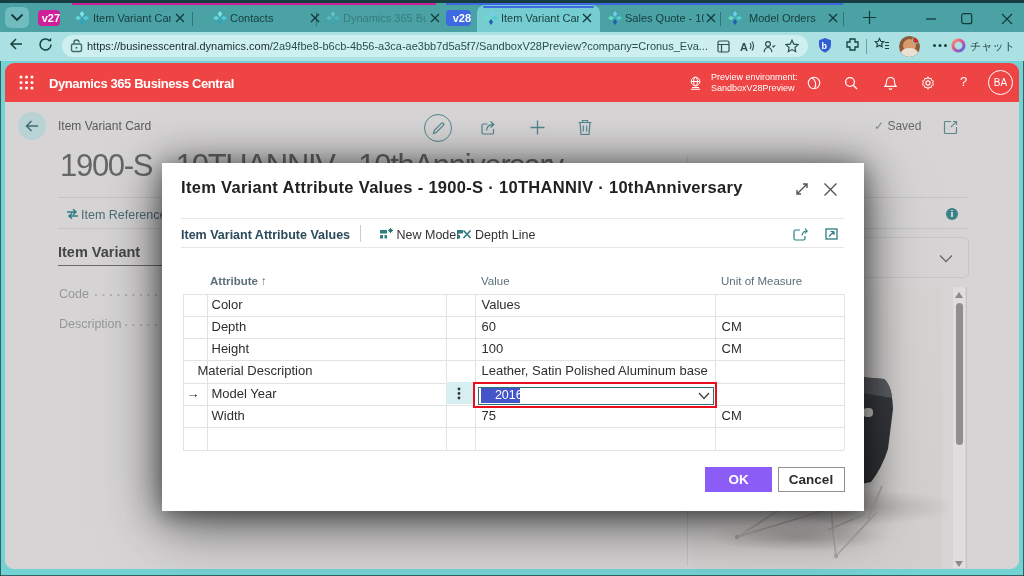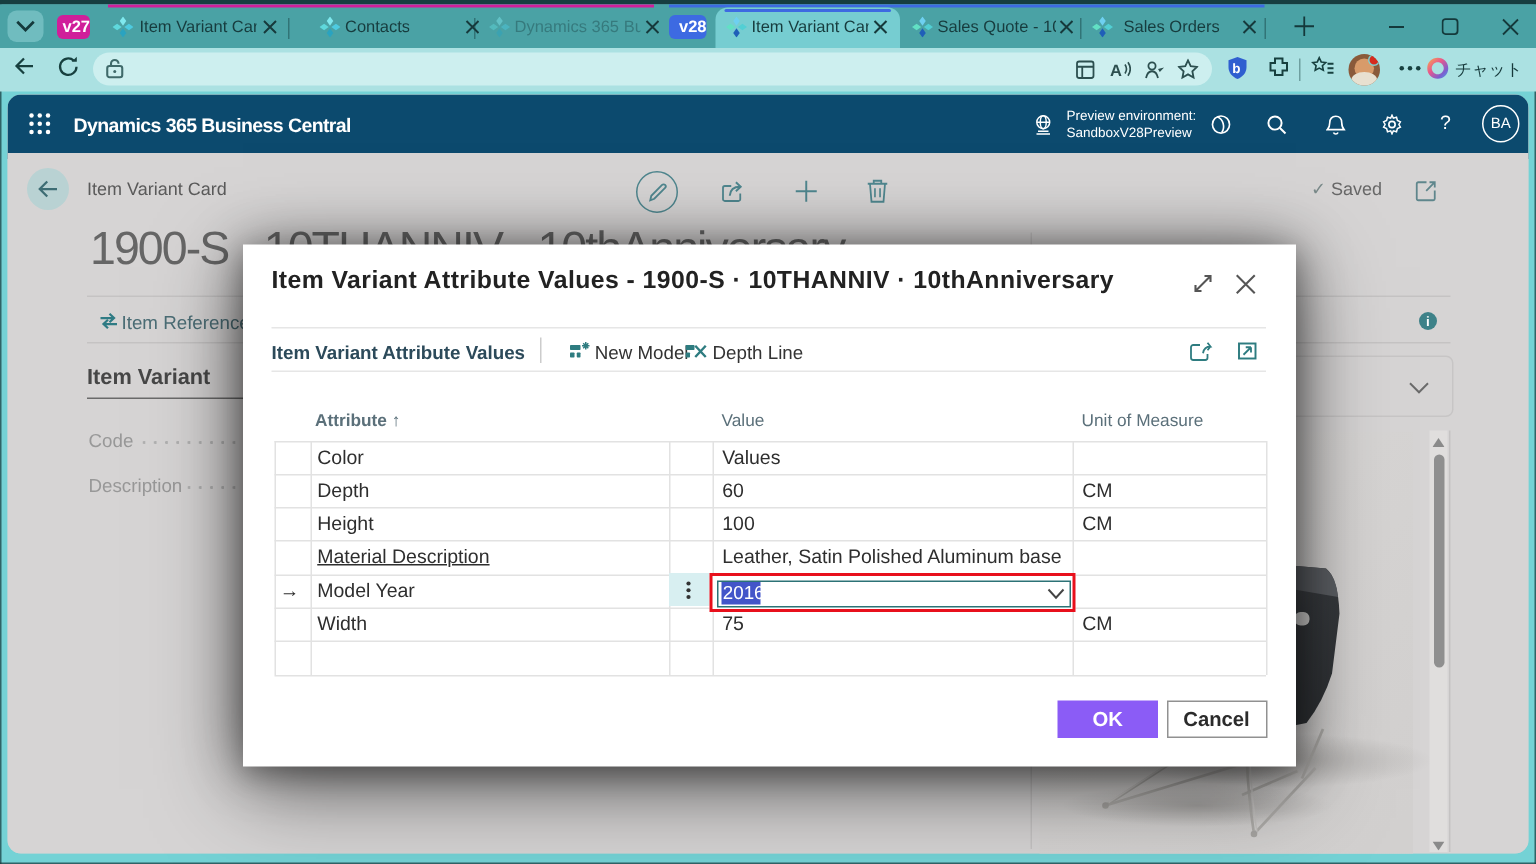--- a/index.html
+++ b/index.html
@@ -29,21 +29,21 @@
   #addr{left:0;top:32px;width:1024px;height:29px;background:#abe1e2;}
   #pill{left:62px;top:3px;width:746px;height:22px;background:#cdefef;border-radius:11px;}
   #urltxt{left:25px;top:5px;font-size:11px;color:#27504f;white-space:nowrap;}
   #urltxt b{color:#1d2b2b;font-weight:normal;}
   .aicon{position:absolute;top:5px;}
   #avatar{left:899px;top:4px;width:21px;height:21px;border-radius:50%;background:#8a5a3a;position:absolute;overflow:hidden;}
   #avatar .dot{position:absolute;right:0;top:0;width:7px;height:7px;border-radius:50%;background:#d52b1e;border:1px solid #7fd0d1;}
   #copi{left:951px;top:3px;position:absolute;font-size:11px;color:#16393b;}
   
   #frame{left:5px;top:63px;width:1014px;height:506px;border-radius:9px;overflow:hidden;background:#d6d4d4;}
-  #bcbar{left:0;top:0;width:1014px;height:43px;background:#0c4a6e;}
+  #bcbar{left:0;top:0;width:1014px;height:43px;background:#ef4444;}
   #bcbar .t{position:absolute;left:44px;top:13px;color:#fff;font-size:13px;font-weight:bold;letter-spacing:-0.4px;}
   #envtxt{position:absolute;left:706px;top:8.5px;color:#fff;font-size:9px;line-height:11px;}
   #ba{position:absolute;left:983px;top:7px;width:23px;height:23px;border:1.5px solid #fff;border-radius:50%;
       color:#fff;font-size:10px;line-height:23px;text-align:center;}
   .bcic{position:absolute;top:13px;}
   
   #page{left:0;top:39px;width:1014px;height:467px;background:#d6d4d4;color:#5d5d5d;}
   #backcirc{left:13px;top:10px;width:28px;height:28px;border-radius:50%;background:#b9d2d3;}
   #caption{left:53px;top:17px;font-size:12px;color:#5a5a5a;}
   #heading{left:55px;top:46px;font-size:31px;color:#666;letter-spacing:-1.3px;white-space:nowrap;}
@@ -67,21 +67,21 @@
   #tbcap{left:19.5px;top:65px;font-size:12.5px;font-weight:bold;color:#2c4a5a;}
   .menu{position:absolute;top:65px;font-size:12.5px;color:#333;}
   #tbdiv{left:198px;top:62px;width:1px;height:17px;background:#ccc;position:absolute;}
   .ghead{position:absolute;top:112px;font-size:11.5px;color:#5b707a;}
   .gcell{position:absolute;font-size:13px;color:#2e2e2e;line-height:22.3px;white-space:nowrap;}
   .gv{position:absolute;top:131px;width:1px;height:156px;background:#e2e2e2;}
   .gh{position:absolute;left:21px;width:661px;height:1px;background:#e2e2e2;}
   #dotcell{left:284.5px;top:219.6px;width:28.5px;height:22.3px;background:#d8eff1;position:absolute;}
   #rededit{left:311.5px;top:219.5px;width:244px;height:26px;background:#fff;border:2.2px solid #e8101c;position:absolute;box-sizing:border-box;}
   #tealinput{left:2.5px;top:2.5px;width:234px;height:16.5px;border:1.8px solid #2c7276;background:#fff;position:absolute;}
-  #sel2016{left:2.4px;top:0.8px;width:25px;height:15px;background:#4355c9;color:#fff;font-size:12.5px;line-height:15px;padding-left:1px;position:absolute;}
+  #sel2016{left:2.4px;top:0.8px;width:25px;height:15px;background:#4355c9;color:#fff;font-size:12.5px;line-height:15px;padding-left:14px;position:absolute;}
   .btn{position:absolute;top:304px;height:25.5px;font-size:13.5px;font-weight:bold;text-align:center;line-height:25.5px;}
   #okbtn{left:543.5px;width:67px;background:#8b5cf6;color:#fff;}
   #cancelbtn{left:616px;width:67px;background:#fff;border:1px solid #919191;color:#2b2b2b;box-sizing:border-box;line-height:23.5px;}
 </style>
 </head>
 <body>
 
 <div class="abs" id="topline"></div>
 <div class="abs" style="left:0;top:3px;width:1.2px;height:573px;background:rgba(24,62,64,.75);"></div>
 <div class="abs" style="left:1022.8px;top:3px;width:1.2px;height:573px;background:rgba(24,62,64,.75);"></div>
@@ -161,21 +161,21 @@
         <path d="M1 1L9 9M9 1L1 9" stroke="#16393b" stroke-width="1.3"></path>
       </svg>
   </div>
   <div class="tab" style="left:722px;width:120px;">
     <svg style="position:absolute;left:6px;top:6px;" width="14" height="14" viewBox="0 0 16 16">
         <path d="M8 0L10.5 3.5 8 7 5.5 3.5Z" fill="#6ed0f0"></path>
         <path d="M16 8L12.5 10.5 9 8 12.5 5.5Z" fill="#52cfd4"></path>
         <path d="M8 16L5.5 12.5 8 9 10.5 12.5Z" fill="#1f5fb8"></path>
         <path d="M0 8L3.5 5.5 7 8 3.5 10.5Z" fill="#62e0c4"></path>
       </svg>
-    <span class="ttl" style="left:27px;">Sales Orders</span>
+    <span class="ttl" style="left:27px;">Model Orders</span>
     <svg class="tx" style="left:106px;" width="10" height="10" viewBox="0 0 10 10">
         <path d="M1 1L9 9M9 1L1 9" stroke="#16393b" stroke-width="1.3"></path>
       </svg>
   </div>
   <div class="tdiv" style="left:720px;"></div>
   <div class="tdiv" style="left:843px;"></div>
   <div class="winbtn" style="left:862px;top:7px;"><svg width="15" height="15" viewBox="0 0 15 15">
         <path d="M7.5 1v13M1 7.5h13" stroke="#14393b" stroke-width="1.2"></path>
       </svg></div>
   <div class="winbtn" style="left:925px;"><svg width="12" height="12">
@@ -195,20 +195,21 @@
   <svg class="aicon" style="left:38px;" width="15" height="15" viewBox="0 0 15 15">
       <path d="M13 7.5a5.5 5.5 0 1 1-1.8-4.1" stroke="#17403f" stroke-width="1.5" fill="none"></path>
       <path d="M13.2 0.8v3.4h-3.4z" fill="#17403f"></path>
     </svg>
   <div class="abs" id="pill">
     <svg class="abs" style="left:8px;top:4px;" width="13" height="14" viewBox="0 0 13 14">
         <rect x="1.5" y="5" width="10" height="7.5" rx="1.5" stroke="#3f6a6a" stroke-width="1.4" fill="none"></rect>
         <path d="M4 5V3.5a2.5 2.5 0 0 1 5 0" stroke="#3f6a6a" stroke-width="1.4" fill="none"></path>
         <circle cx="6.5" cy="8.7" r="1" fill="#3f6a6a"></circle>
       </svg>
+    <div class="abs" id="urltxt"><b>https://businesscentral.dynamics.com</b>/2a94fbe8-b6cb-4b56-a3ca-ae3bb7d5a5f7/SandboxV28Preview?company=Cronus_Eva...</div>
     <svg class="abs" style="left:655px;top:5px;" width="13" height="13" viewBox="0 0 13 13">
         <rect x="1" y="1" width="11" height="11" rx="1.5" stroke="#2c4f4f" stroke-width="1.2" fill="none"></rect>
         <path d="M1 4.5h11M4.5 4.5V12" stroke="#2c4f4f" stroke-width="1.2"></path>
       </svg>
     <svg class="abs" style="left:678px;top:5px;" width="14" height="13" viewBox="0 0 14 13">
         <text x="0" y="10.5" font-size="11" font-weight="bold" fill="#2c4f4f">A</text>
         <path d="M10 3q2 3 0 6M12 1.5q3 4.5 0 9" stroke="#2c4f4f" stroke-width="1.1" fill="none"></path>
       </svg>
     <svg class="abs" style="left:701px;top:5px;" width="14" height="13" viewBox="0 0 14 13">
         <circle cx="5" cy="4" r="2.4" stroke="#2c4f4f" stroke-width="1.2" fill="none"></circle>
@@ -464,21 +465,21 @@
   <div class="gv" style="left:553.5px;"></div>
   <div class="gv" style="left:682px;"></div>
   <div class="gcell" style="left:50px;top:131px;">Color</div>
   <div class="gcell" style="left:320px;top:131px;">Values</div>
   <div class="gcell" style="left:50px;top:153.3px;">Depth</div>
   <div class="gcell" style="left:320px;top:153.3px;">60</div>
   <div class="gcell" style="left:560px;top:153.3px;">CM</div>
   <div class="gcell" style="left:50px;top:175.6px;">Height</div>
   <div class="gcell" style="left:320px;top:175.6px;">100</div>
   <div class="gcell" style="left:560px;top:175.6px;">CM</div>
-  <div class="gcell" style="left:50px;top:197.9px;text-decoration:underline;">Material Description</div>
+  <div class="gcell" style="left:36px;top:197.9px;">Material Description</div>
   <div class="gcell" style="left:320px;top:197.9px;">Leather, Satin Polished Aluminum base</div>
   <div class="gcell" style="left:50px;top:220.2px;">Model Year</div>
   <div class="gcell" style="left:25px;top:220.2px;">→</div>
   <div class="gcell" style="left:50px;top:242.5px;">Width</div>
   <div class="gcell" style="left:320px;top:242.5px;">75</div>
   <div class="gcell" style="left:560px;top:242.5px;">CM</div>
   <div id="dotcell">
       <svg style="position:absolute;left:11px;top:5px;" width="4" height="13" viewBox="0 0 4 13">
         <g fill="#333">
           <circle cx="2" cy="2" r="1.4"></circle>

